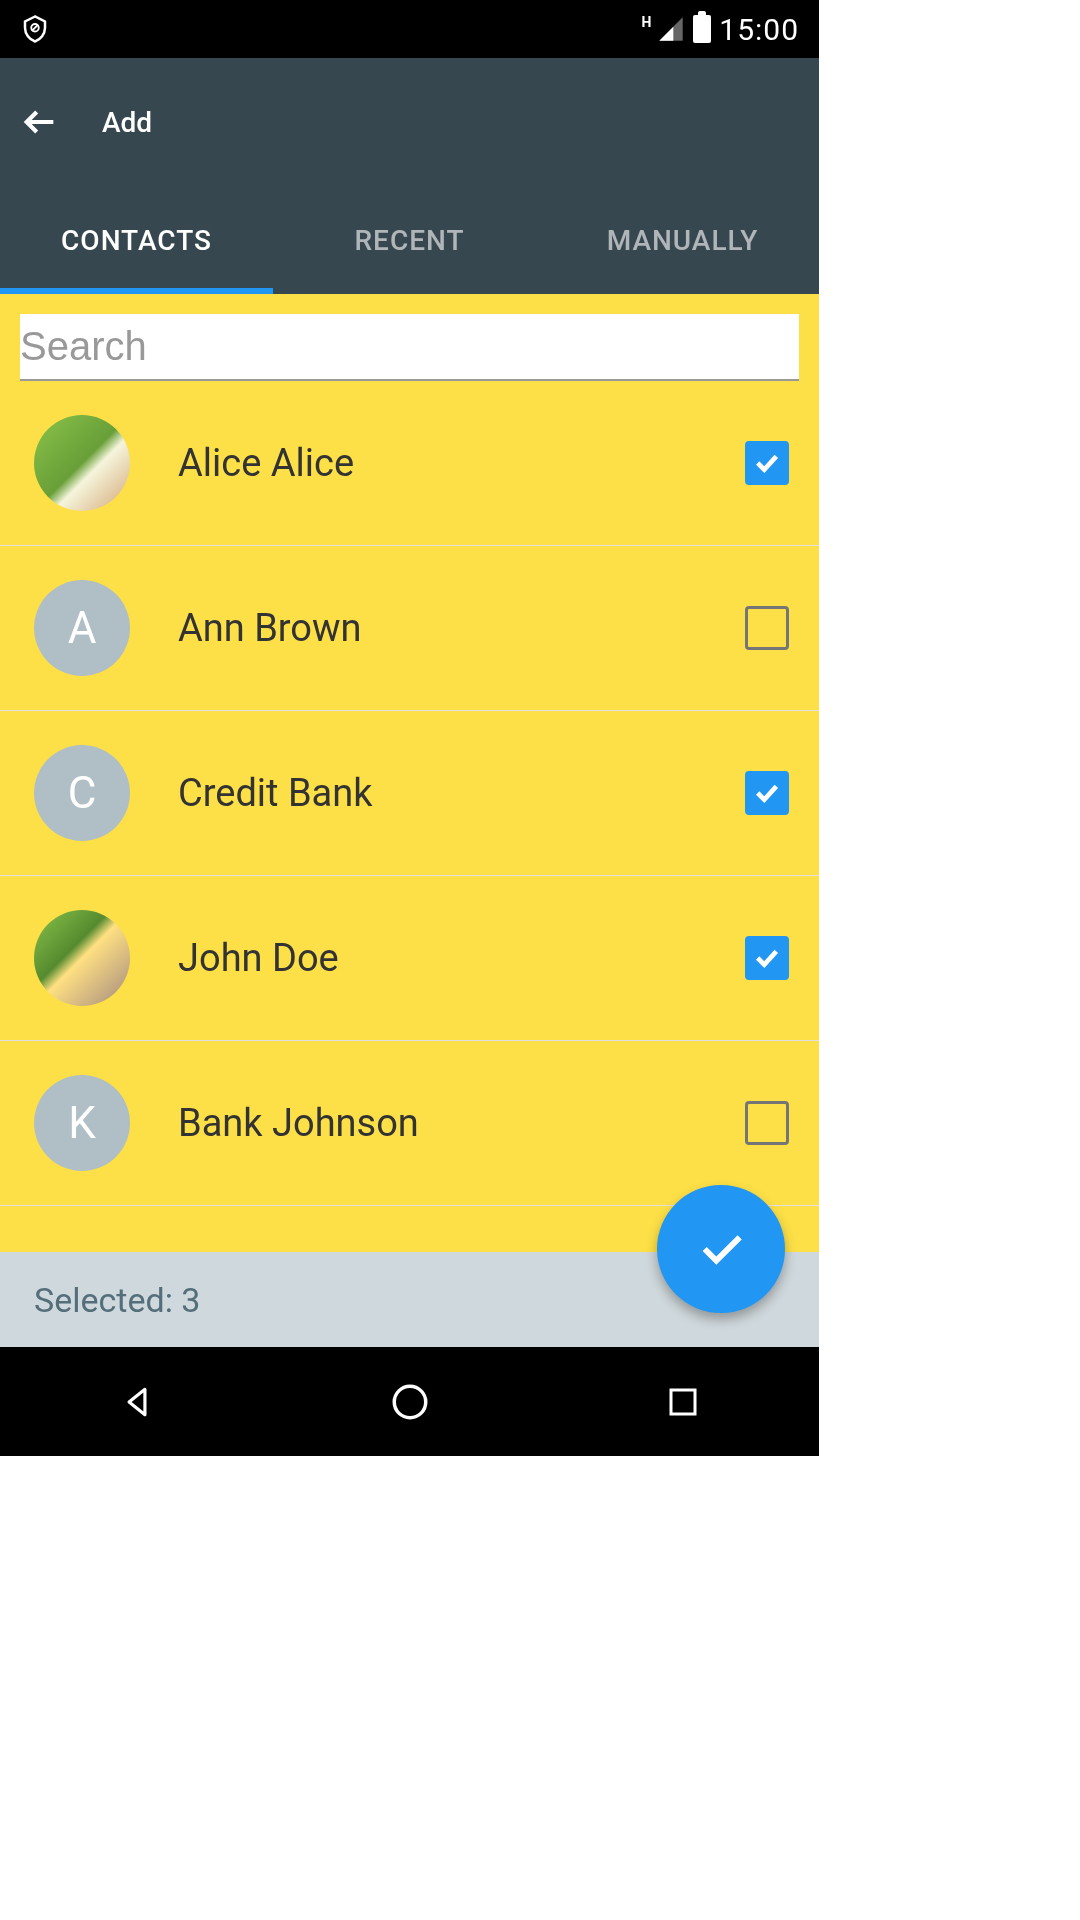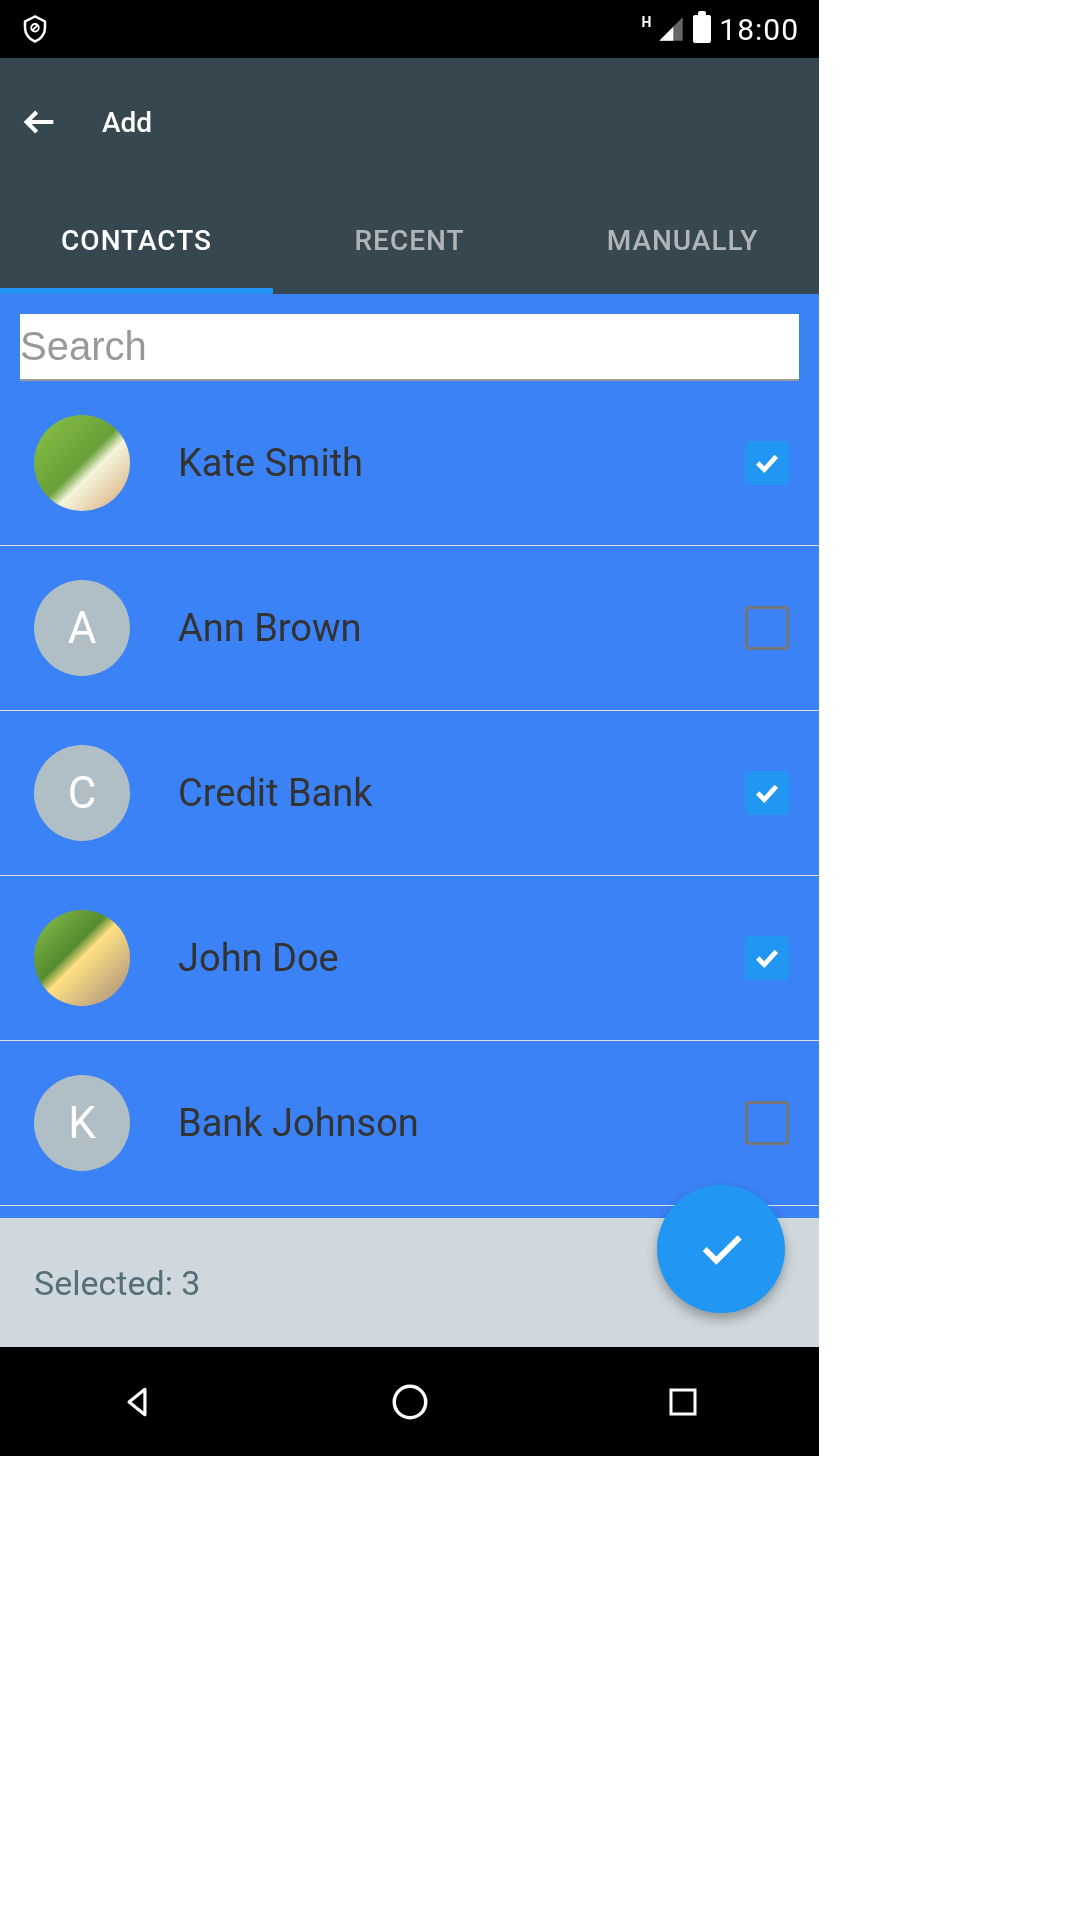--- a/index.html
+++ b/index.html
@@ -23,41 +23,41 @@
     .back-arrow { width: 40px; height: 40px; cursor: pointer; }
     .app-title { color: #fff; font-size: 28px; font-weight: 500; }
     
     
     .tabs { background: #37474f; height: 108px; display: flex; }
     .tab { flex: 1; display: flex; align-items: center; justify-content: center; color: rgba(255,255,255,0.6); font-size: 28px; font-weight: 500; letter-spacing: 1px; cursor: pointer; position: relative; }
     .tab.active { color: #fff; }
     .tab.active::after { content: ''; position: absolute; bottom: 0; left: 0; right: 0; height: 6px; background: #2196f3; }
     
     
-    .content { flex: 1; background: #3b82f6; display: flex; flex-direction: column; position: relative; }
+    .content { flex: 1; background: #fde047; display: flex; flex-direction: column; position: relative; }
     
     
     .search-container { padding: 20px 20px 0 20px; }
     .search-input { width: 100%; border: none; border-bottom: 2px solid #999; font-size: 40px; padding: 10px 0; outline: none; color: #333; }
     .search-input::placeholder { color: #999; }
     
     
     .contact-list { flex: 1; overflow-y: auto; }
     .contact-item { display: flex; align-items: center; padding: 34px 30px 34px 34px; border-bottom: 1px solid #e0e0e0; cursor: pointer; }
     .avatar { width: 96px; height: 96px; border-radius: 50%; background: #b0bec5; display: flex; align-items: center; justify-content: center; color: #fff; font-size: 44px; font-weight: 400; flex-shrink: 0; overflow: hidden; }
     .avatar.photo1 { background: linear-gradient(135deg, #8BC34A 0%, #689F38 50%, #f5f5dc 60%, #d4a574 100%); }
     .avatar.photo2 { background: linear-gradient(135deg, #8BC34A 0%, #558B2F 40%, #FFE082 50%, #A1887F 100%); }
     .contact-name { flex: 1; font-size: 38px; color: #333; margin-left: 48px; }
     .checkbox { width: 44px; height: 44px; border: 3px solid #757575; border-radius: 4px; cursor: pointer; display: flex; align-items: center; justify-content: center; }
     .checkbox.checked { background: #2196f3; border-color: #2196f3; }
     .checkbox.checked svg { display: block; }
     .checkbox svg { display: none; }
     
     
-    .selected-bar { background: #cfd8dc; height: 129px; display: flex; align-items: center; padding: 0 34px; }
+    .selected-bar { background: #cfd8dc; height: 95px; display: flex; align-items: center; padding: 0 34px; }
     .selected-text { font-size: 34px; color: #546e7a; }
     
     
     .fab { position: absolute; bottom: 34px; right: 34px; width: 128px; height: 128px; border-radius: 50%; background: #2196f3; display: flex; align-items: center; justify-content: center; box-shadow: 0 6px 12px rgba(0,0,0,0.3); cursor: pointer; }
     
     
     .nav-bar { height: 109px; background: #000; display: flex; align-items: center; justify-content: space-around; }
     .nav-btn { width: 48px; height: 48px; cursor: pointer; display: flex; align-items: center; justify-content: center; }
   </style>
 </head>
@@ -73,21 +73,21 @@
         <line x1="9.5" y1="13.5" x2="14.5" y2="8.5" stroke-width="1.5"></line>
       </svg>
     </div>
     <div class="status-right">
       <span class="h-label">H</span>
       <svg class="signal-icon" viewBox="0 0 24 24">
         <path d="M2 22 L22 22 L22 2 Z" fill="#666"></path>
         <path d="M2 22 L14 22 L14 10 Z" fill="#fff"></path>
       </svg>
       <div class="battery-icon"></div>
-      <span class="time">18:00</span>
+      <span class="time">15:00</span>
     </div>
   </div>
 
   <div class="app-bar">
     <svg class="back-arrow" viewBox="0 0 24 24" fill="none" stroke="#fff" stroke-width="2.5">
       <path d="M20 12 L4 12 M10 6 L4 12 L10 18"></path>
     </svg>
     <span class="app-title">Add</span>
   </div>
 
@@ -106,21 +106,21 @@
   <div class="content">
 
     <div class="search-container">
       <input class="search-input" type="text" placeholder="Search" style="">
     </div>
 
     <div class="contact-list">
 
       <div class="contact-item">
         <div class="avatar photo1"></div>
-        <span class="contact-name">Kate Smith</span>
+        <span class="contact-name">Alice Alice</span>
         <div class="checkbox checked">
           <svg width="32" height="32" viewBox="0 0 24 24" fill="none" stroke="#fff" stroke-width="3.5">
               <path d="M5 12 L10 17 L19 7"></path>
             </svg>
         </div>
       </div>
 
       <div class="contact-item">
         <div class="avatar">
           <span>A</span>

